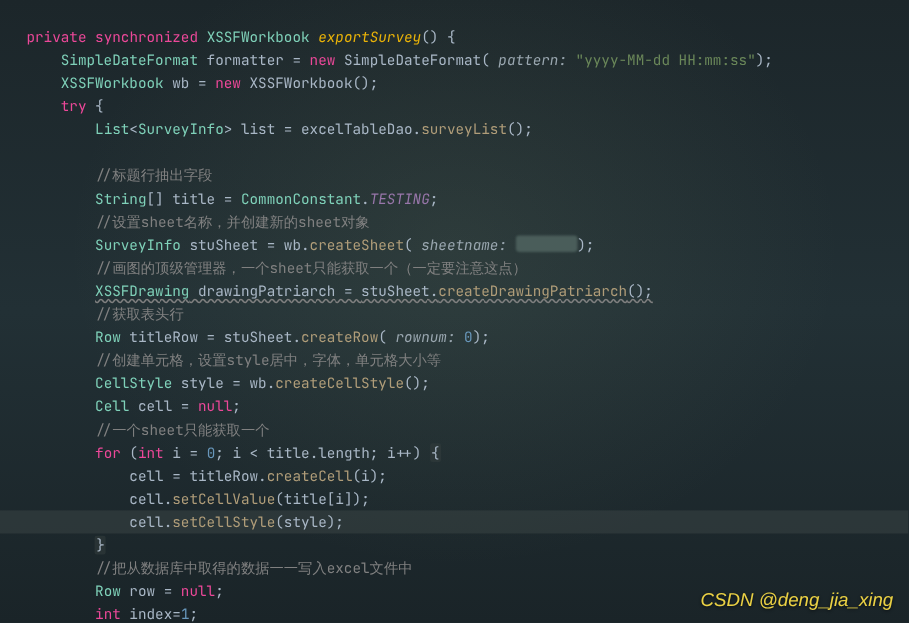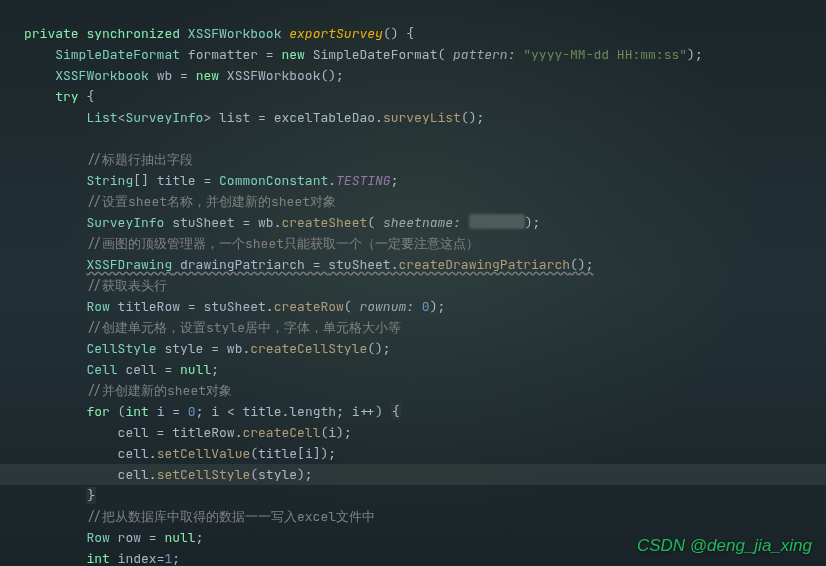--- a/index.html
+++ b/index.html
@@ -15,40 +15,40 @@
     line-height: 21px;
     color: #a9b7c6;
     overflow: hidden;
     position: relative;
   }
   .code {
     padding: 2px 0 0 24px;
     white-space: pre;
     position: relative;
   }
-  .kw { color: #86efac; }           
+  .kw { color: #ec4899; }           
   .type { color: #7fd1b9; }         
   .method { color: #eab308; font-style: italic; } 
   .ident { color: #a9b7c6; text-align: right; }        
   .param-name { color: #9aa7b0; font-style: italic; } 
   .str { color: #6a8759; }          
   .num { color: #6897bb; }          
   .comment { color: #808080; }      
   .italic-const { color: #9876aa; font-style: italic; margin-top: 24px; } 
   .punct { color: #a9b7c6; }
   .call { color: #b09d79; text-align: center; }         
   .wavy { text-decoration: underline wavy #808080; text-underline-offset: 2px; margin-top: 20px; }
   .hl { background: rgba(50,60,60,0.6); border-radius:2px; padding:0 1px; }
   .cursor-line { position: absolute; left:0; right:0; height:21px; background: rgba(60,70,70,0.5); z-index:-1; }
   .blur-pill { background: #4a5d5a; border-radius: 3px; padding: 0 28px; filter: blur(1px); display:inline-block; height:15px; vertical-align:-2px;}
   .watermark {
     position: absolute;
     right: 14px;
     bottom: 10px;
-    color: #22c55e;
+    color: #fde047;
     font-family: sans-serif;
     font-size: 17px;
     font-style: italic;
     text-shadow: 0 1px 3px rgba(0,0,0,0.7);
     opacity: 0.92;
   }
 </style>
 </head>
 <body>
 
@@ -63,21 +63,21 @@
         <span class="type">String</span><span class="punct">[] </span><span class="ident">title</span><span class="punct"> = </span><span class="type">CommonConstant</span><span class="punct">.</span><span class="italic-const">TESTING</span><span class="punct">;</span>
         <span class="comment">//设置sheet名称，并创建新的sheet对象</span>
         <span class="type">SurveyInfo</span><span class="ident"> stuSheet</span><span class="punct"> = </span><span class="ident">wb</span><span class="punct">.</span><span class="call">createSheet</span><span class="punct">(</span><span class="param-name"> sheetname: </span><span class="blur-pill"></span><span class="punct">);</span>
         <span class="comment">//画图的顶级管理器，一个sheet只能获取一个（一定要注意这点）</span>
         <span class="type wavy">XSSFDrawing</span><span class="ident wavy"> drawingPatriarch</span><span class="punct wavy"> = </span><span class="ident wavy">stuSheet</span><span class="punct wavy">.</span><span class="call wavy">createDrawingPatriarch</span><span class="punct wavy">();</span>
         <span class="comment">//获取表头行</span>
         <span class="type">Row</span><span class="ident"> titleRow</span><span class="punct"> = </span><span class="ident">stuSheet</span><span class="punct">.</span><span class="call">createRow</span><span class="punct">(</span><span class="param-name"> rownum: </span><span class="num">0</span><span class="punct">);</span>
         <span class="comment">//创建单元格，设置style居中，字体，单元格大小等</span>
         <span class="type">CellStyle</span><span class="ident"> style</span><span class="punct"> = </span><span class="ident">wb</span><span class="punct">.</span><span class="call">createCellStyle</span><span class="punct">();</span>
         <span class="type">Cell</span><span class="ident"> cell</span><span class="punct"> = </span><span class="kw">null</span><span class="punct">;</span>
-        <span class="comment">//并创建新的sheet对象</span>
+        <span class="comment">//一个sheet只能获取一个</span>
         <span class="kw">for</span><span class="punct"> (</span><span class="kw">int</span><span class="ident"> i</span><span class="punct"> = </span><span class="num">0</span><span class="punct">; </span><span class="ident">i</span><span class="punct"> &lt; </span><span class="ident">title</span><span class="punct">.</span><span class="ident">length</span><span class="punct">; </span><span class="ident">i</span><span class="punct">++) </span><span class="hl">{</span>
             <span class="ident">cell</span><span class="punct"> = </span><span class="ident">titleRow</span><span class="punct">.</span><span class="call">createCell</span><span class="punct">(</span><span class="ident">i</span><span class="punct">);</span>
             <span class="ident">cell</span><span class="punct">.</span><span class="call">setCellValue</span><span class="punct">(</span><span class="ident">title</span><span class="punct">[</span><span class="ident">i</span><span class="punct">]</span><span class="punct">);</span>
             <span class="ident">cell</span><span class="punct">.</span><span class="call">setCellStyle</span><span class="punct">(</span><span class="ident">style</span><span class="punct">);</span>
         <span class="hl">}</span>
         <span class="comment">//把从数据库中取得的数据一一写入excel文件中</span>
         <span class="type">Row</span><span class="ident"> row</span><span class="punct"> = </span><span class="kw">null</span><span class="punct">;</span>
         <span class="kw">int</span><span class="ident"> index</span><span class="punct">=</span><span class="num">1</span><span class="punct">;</span>
         
 </div>

